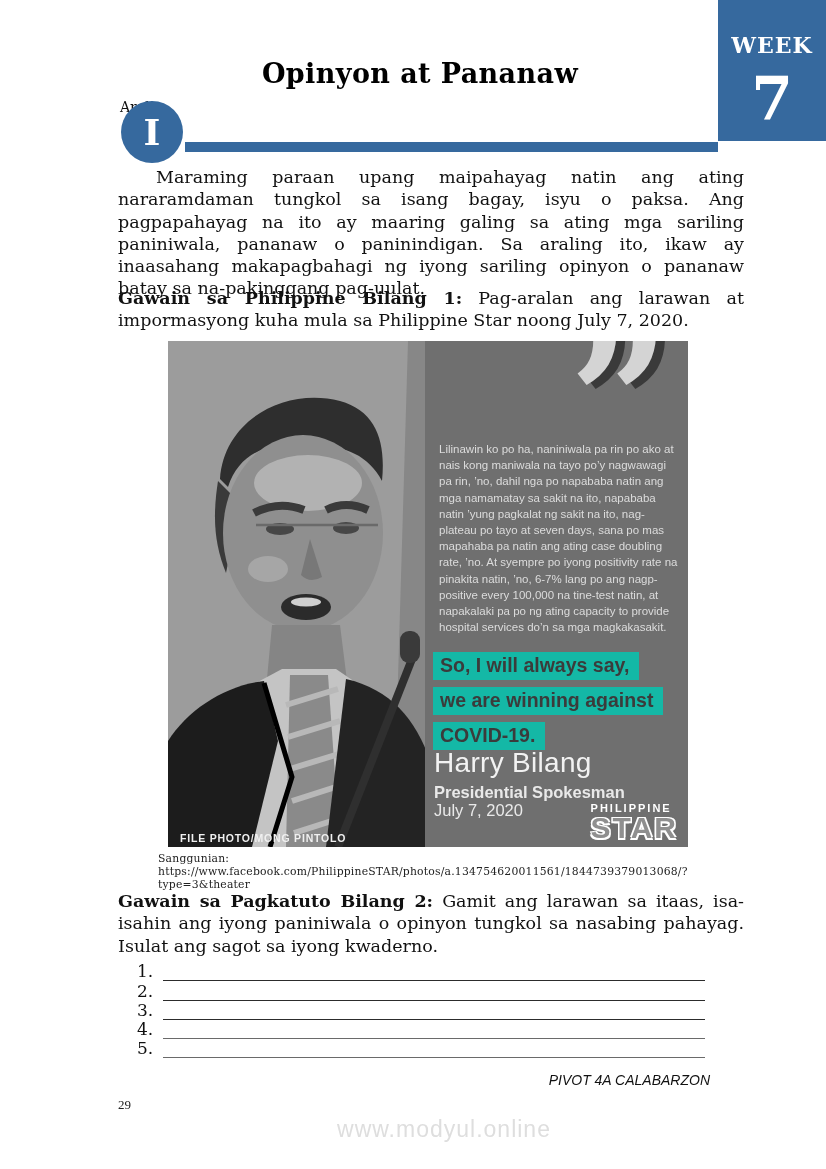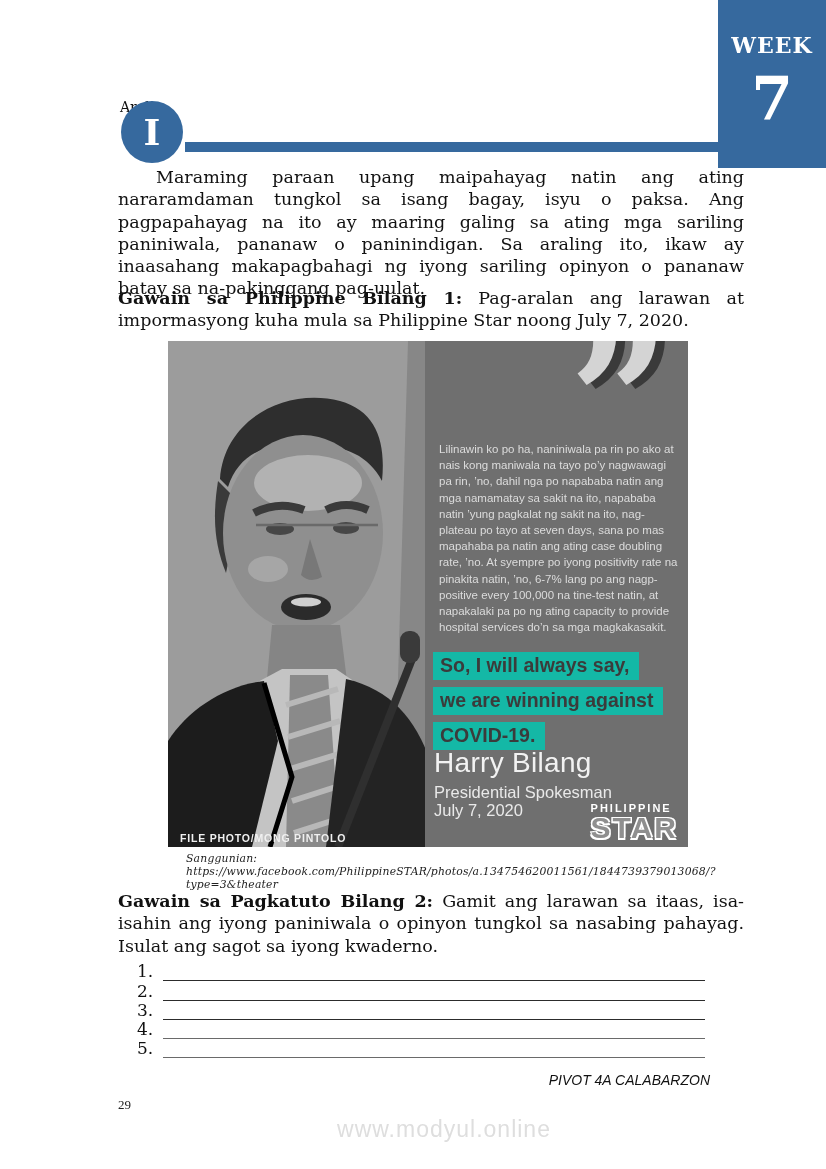--- a/index.html
+++ b/index.html
@@ -4,21 +4,21 @@
 <style>
   * { margin:0; padding:0; box-sizing:border-box; }
   html,body { background:#fff; }
   .page {
     position:relative; width:826px; height:1169px; background:#ffffff;
     font-family:"DejaVu Serif", serif; color:#111; overflow:hidden;
     margin:0 auto;
   }
   
   .week-badge {
-    position:absolute; left:718px; top:0; width:108px; height:168px;
+    position:absolute; left:718px; top:0; width:108px; height:141px;
     background:#36699e; color:#fff; text-align:center;
     font-family:"DejaVu Serif", serif; font-weight:bold;
   }
   .week-label { margin-top:32px; font-size:22px; letter-spacing:1px; }
   .week-number { font-size:60px; line-height:1; margin-top:10px; }
   
   .page-title {
     position:absolute; left:120px; top:58px; width:600px; text-align:center;
     font-size:27px; font-weight:bold; letter-spacing:0.4px; color:#000;
   }
@@ -72,39 +72,39 @@
     display:flex; flex-direction:column; align-items:flex-start; gap:7px;
   }
   .hl-line {
     background:#14b8a6; color:#3b3b3b; font-weight:bold; font-size:19.5px;
     padding:2px 10px 3px 7px; white-space:nowrap;
   }
   .speaker-name {
     position:absolute; left:9px; top:406px; font-size:28px; color:#f2f2f2;
     letter-spacing:0.3px;
   }
-  .speaker-role { position:absolute; left:9px; top:442px; font-size:16.5px; color:#e9e9e9; }
+  .speaker-role { position:absolute; left:9px; top:442px; font-size:16.5px; color:#e9e9e9;font-weight:bold; }
   .speaker-date { position:absolute; left:9px; top:460px; font-size:16.5px; color:#e9e9e9; }
   .star-logo { position:absolute; right:10px; bottom:5px; text-align:left; }
   .star-logo .logo-top {
     font-size:11px; font-weight:bold; color:#fff; letter-spacing:2px;
   }
   .star-logo .logo-bottom {
     font-size:30px; font-weight:bold; line-height:0.95; letter-spacing:2px;
     color:#8f8f8f;
     text-shadow:-1.5px -1.5px 0 #fff, 1.5px -1.5px 0 #fff, -1.5px 1.5px 0 #fff, 1.5px 1.5px 0 #fff;
   }
   .photo-credit {
     position:absolute; left:12px; top:491px; font-size:10.5px; font-weight:bold;
     color:#f0f0f0; letter-spacing:0.8px; font-family:"Liberation Sans", sans-serif;
   }
   
   .citation {
-    position:absolute; left:186px; top:852px; width:545px;
-    font-size:10.8px; color:#222; letter-spacing:0.2px;font-style:italic;
+    position:absolute; left:158px; top:852px; width:545px;
+    font-size:10.8px; color:#222; letter-spacing:0.2px;
   }
   
   .answer-list { position:absolute; left:137px; top:962px; width:568px; }
   .answer-row { display:flex; align-items:flex-end; height:19.3px; }
   .answer-number { width:24px; font-size:17px; color:#111; }
   .answer-line { flex:1; border-bottom:1.5px solid #2c2c2c; height:100%; margin-left:2px; }
   .answer-row.light .answer-line { border-bottom:1.2px solid #6a6a6a; }
   
   .footer-program {
     position:absolute; left:400px; top:1072px; width:310px; text-align:right;
@@ -124,20 +124,21 @@
 </head>
 <body>
 
 <div class="page">
 
   <div class="week-badge">
     <div class="week-label">WEEK</div>
     <div class="week-number">7</div>
   </div>
 
+  <div class="page-title">Opinyon at Pananaw</div>
   <div class="page-subtitle">Aralin</div>
   <div class="section-circle">
     <span>I</span>
   </div>
   <div class="header-rule"></div>
 
   <p class="intro-paragraph">Maraming paraan upang maipahayag natin ang ating nararamdaman tungkol sa isang bagay, isyu o paksa. Ang pagpapahayag na ito ay maaring galing sa ating mga sariling paniniwala, pananaw o paninindigan. Sa araling ito, ikaw ay inaasahang makapagbahagi ng iyong sariling opinyon o pananaw batay sa na-pakinggang pag-uulat.</p>
 
   <p class="activity" id="activity1"><b>Gawain sa Philippine Bilang 1:</b><span> Pag-aralan ang larawan at impormasyong kuha mula sa Philippine Star noong July 7, 2020.</span></p>
 

